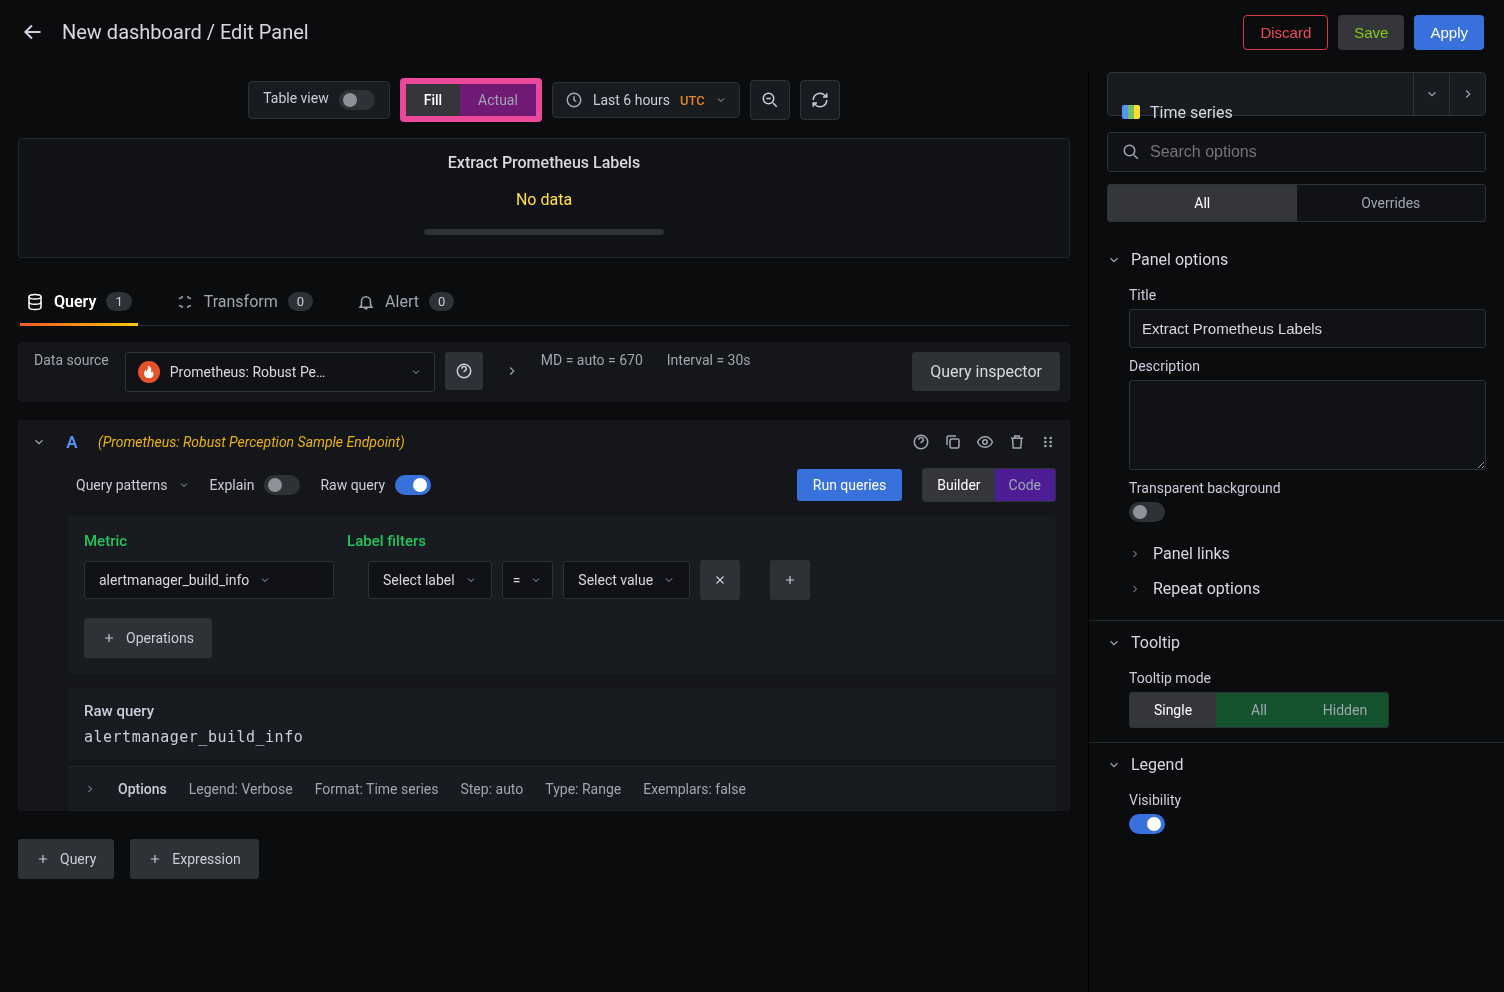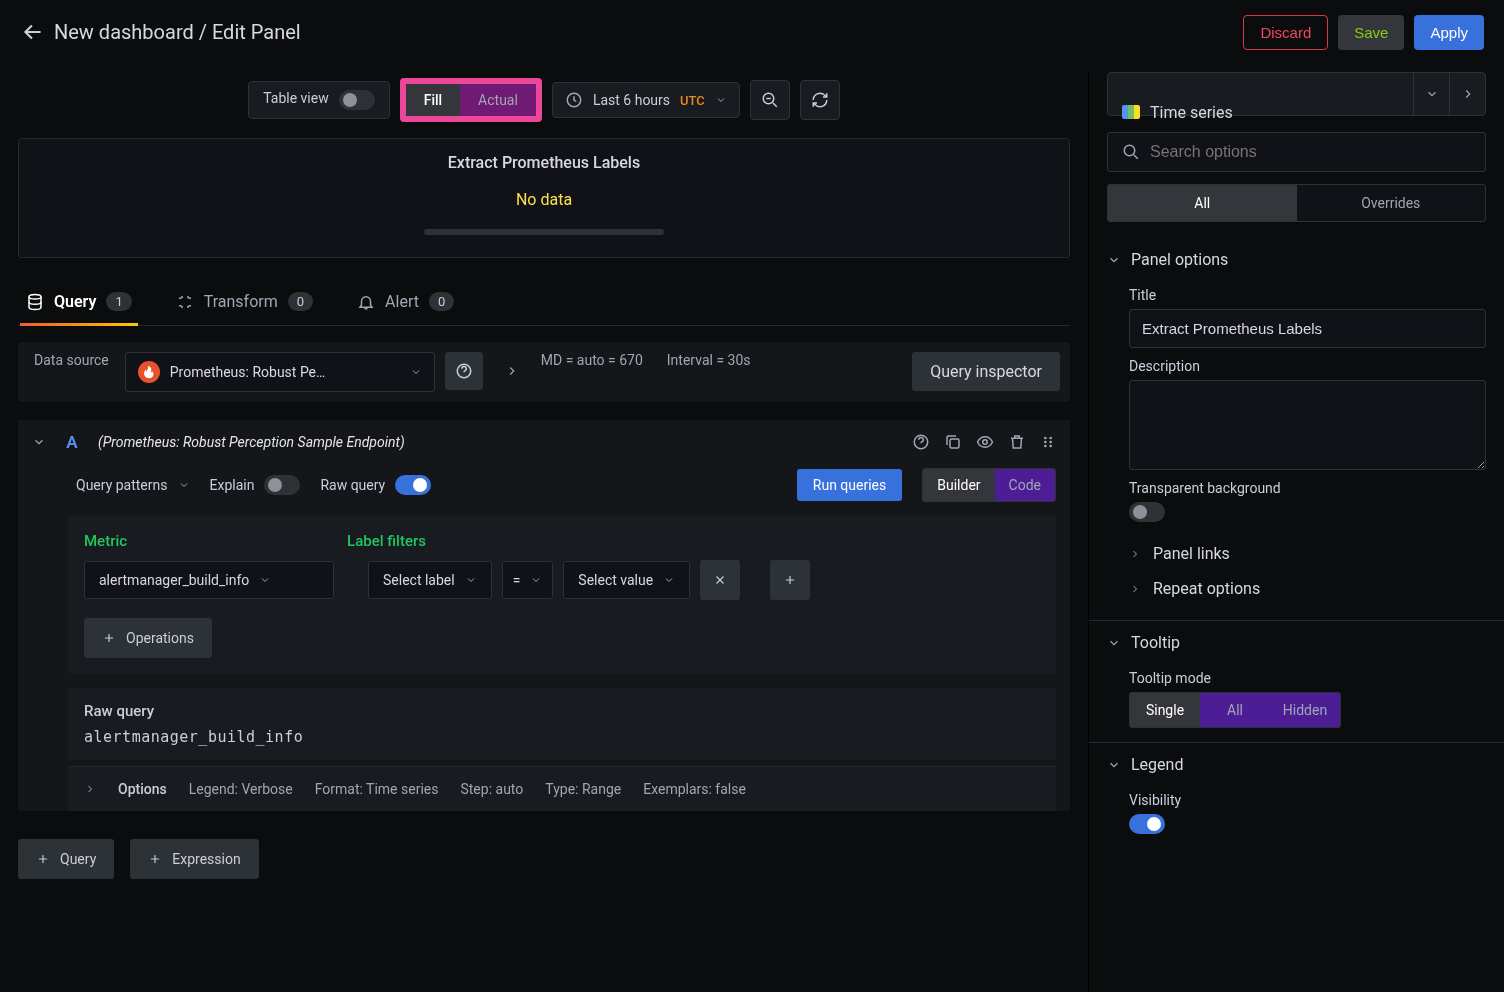--- a/index.html
+++ b/index.html
@@ -12,21 +12,21 @@
     height: 992px;
     overflow: hidden;
   }
   .header {
     display: flex;
     align-items: center;
     justify-content: space-between;
     padding: 12px 20px 20px 20px;
     height: 72px;
   }
-  .header-left { display: flex; align-items: center; gap: 8px; }
+  .header-left { display: flex; align-items: center; gap: 16px; }
   .back-btn { cursor: pointer; color: #ccccdc; display: flex; align-items: center; }
   .breadcrumb { font-size: 20px; color: #d8d9de; }
   .header-right { display: flex; gap: 10px; }
   .btn {
     padding: 8px 16px;
     border-radius: 4px;
     font-size: 15px;
     cursor: pointer;
     border: none;
     display: inline-flex;
@@ -143,21 +143,21 @@
     background:#2c3235; color:#d8d9de; padding:10px 18px; border-radius:3px;
     cursor:pointer; margin-left:auto; font-size:16px;
   }
   .query-block {
     background:#141619; margin-top:18px; border-radius:3px;
   }
   .qb-header {
     display:flex; align-items:center; gap:16px; padding:12px 14px;
   }
   .qb-letter { color:#5794f2; font-weight:600; font-size:17px; width:20px; text-align:center;}
-  .qb-hint { color:#e5e5e5; font-style:italic; flex:1; }
+  .qb-hint { color:#eab308; font-style:italic; flex:1; }
   .qb-icons { display:flex; gap:14px; color:#9fa7b3; }
   .qb-icons > * { cursor:pointer; }
   .qb-row2 {
     display:flex; align-items:center; gap:20px; padding: 4px 14px 14px 58px;
   }
   .qp { display:flex; align-items:center; gap:10px; color:#ccccdc; cursor:pointer;}
   .explain { display:flex; align-items:center; gap:10px; }
   .btn-run { background:#3871dc; color:#fff; padding:8px 16px; border-radius:3px; cursor:pointer; margin-left:auto;}
   .bc-seg { display:flex; background:#4c1d95; border:1px solid #2c3235; border-radius:3px; overflow:hidden;}
   .bc-item { padding:8px 14px; cursor:pointer; color:#9fa7b3;}
@@ -203,21 +203,21 @@
   .section { padding: 4px 18px 14px 18px; border-bottom:1px solid #24292c;}
   .sec-head { display:flex; align-items:center; gap:10px; cursor:pointer; padding:8px 0; font-size:16px; color:#d8d9de;}
   .field-label { color:#ccccdc; font-size:14px; margin:10px 0 6px 22px;}
   .text-input {
     display:block; width: calc(100% - 22px); margin-left:22px;
     background:#111217; border:1px solid #2c3235; border-radius:3px;
     padding:10px 12px; color:#d8d9de; font-size:15px;
   }
   textarea.text-input { height:90px; resize:both;}
   .sub-item { display:flex; align-items:center; gap:12px; padding:8px 0 8px 22px; cursor:pointer; color:#d8d9de; font-size:16px;}
-  .tt-seg { display:flex; background:#4c1d95; border:1px solid #2c3235; border-radius:3px; margin:6px 0 0 22px; width:212px;}
+  .tt-seg { display:flex; background:#14532d; border:1px solid #2c3235; border-radius:3px; margin:6px 0 0 22px; width:260px;}
   .tt-item { flex:1; text-align:center; padding:9px; cursor:pointer; color:#9fa7b3;}
   .tt-item.active { background:#34363b; color:#fff;}
   svg { display:block; }
   .chev-down { width:12px; height:12px; }
 </style>
 </head>
 <body>
 
 <div class="header">
   <div class="header-left">

